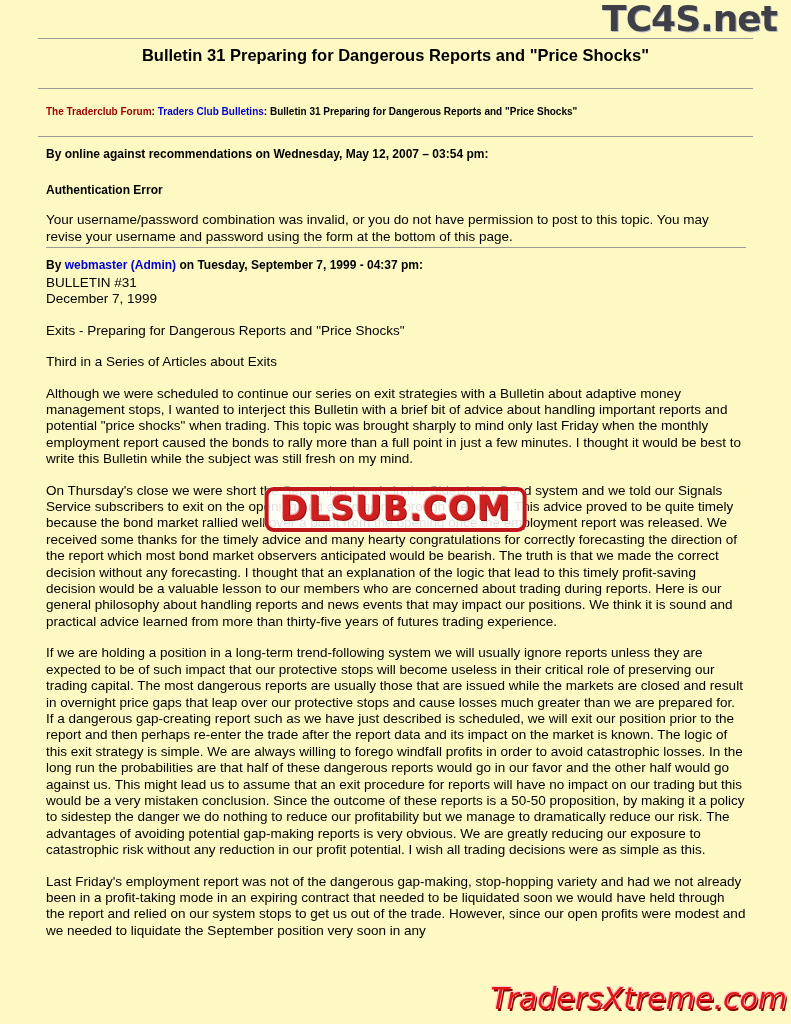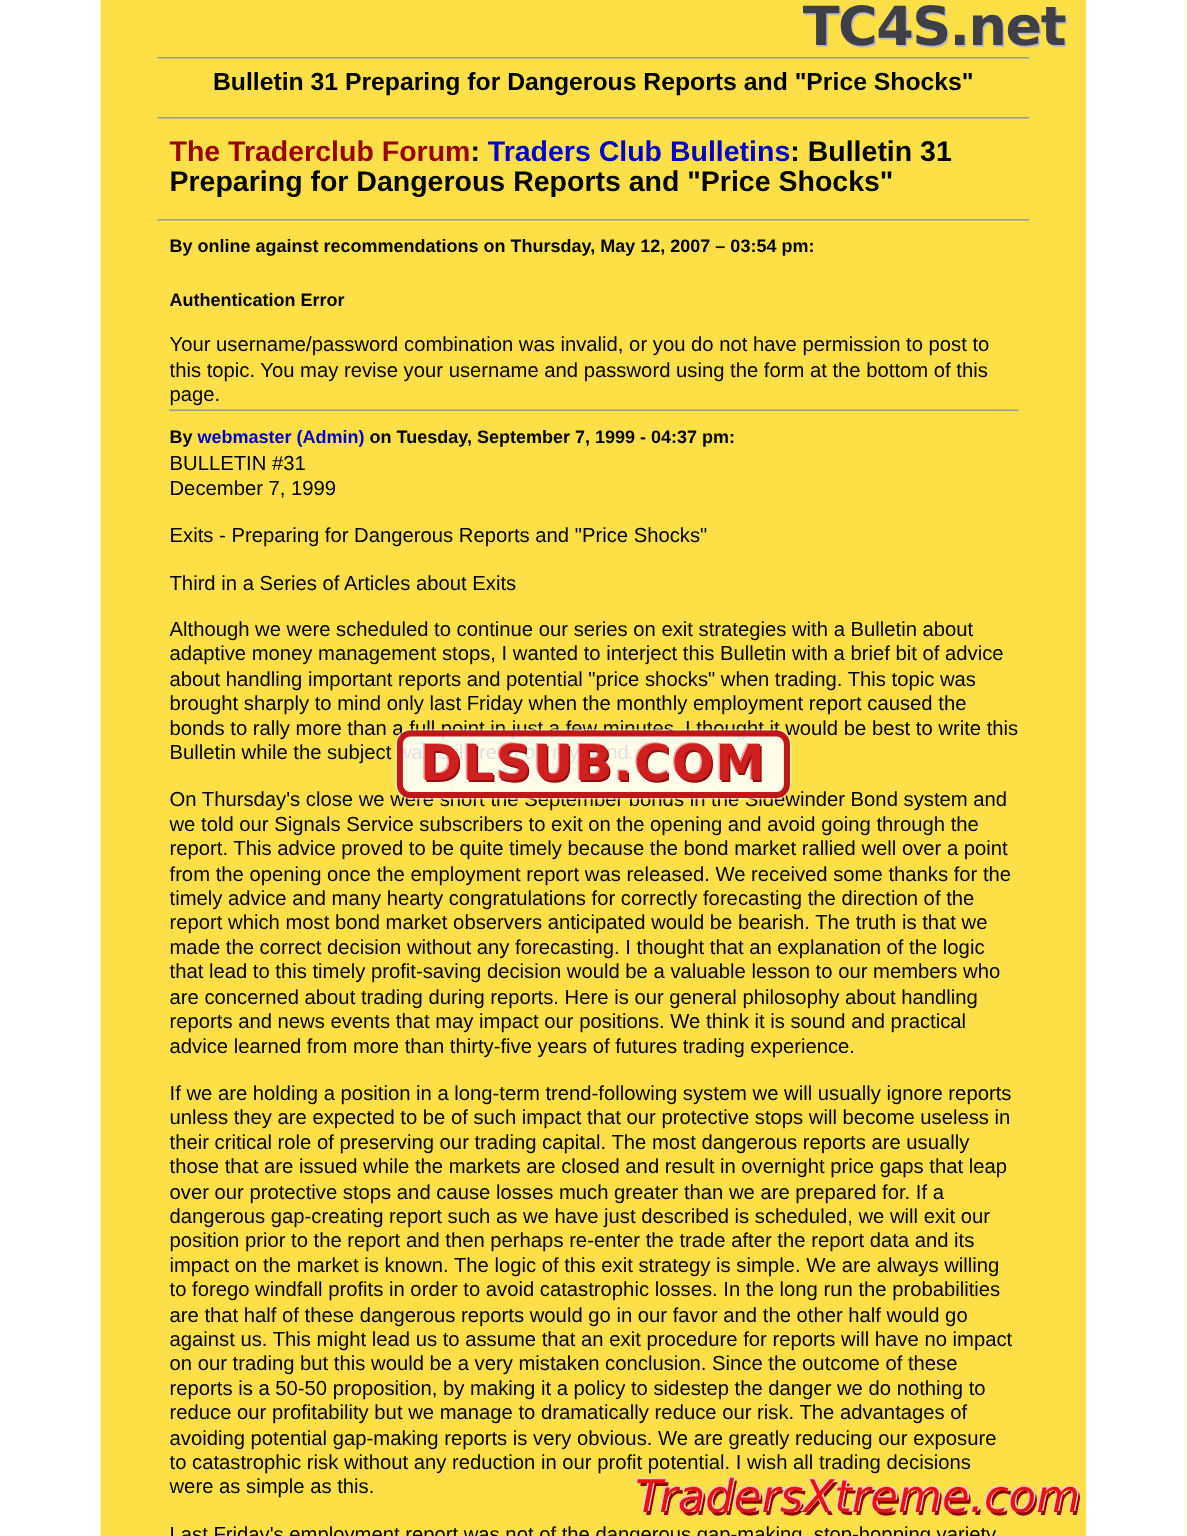--- a/index.html
+++ b/index.html
@@ -1,21 +1,21 @@
 <!DOCTYPE html>
 <html><head>
 <meta charset="utf-8">
 <style>
   html, body { margin: 0; padding: 0; background: #ffffff; }
   .page {
     position: relative;
-    width: 657px;
+    width: 791px;
     height: 1024px;
     margin: 0 auto;
-    background: #fde047;
+    background: #fef9c3;
     overflow: hidden;
     font-family: "Liberation Sans", sans-serif;
     color: #000000;
   }
   
   .site-logo {
     text-align: right;
     padding: 2px 14px 0 0;
     font-family: "DejaVu Sans", sans-serif;
     font-weight: bold;
@@ -30,28 +30,28 @@
     border: none;
     border-top: 1px solid #9a9a9a;
     margin: 2px 38px;
     height: 0;
   }
   
   .page-title {
     text-align: center;
     font-weight: bold;
     font-size: 16.5px;
-    margin: 7px 60px 12px 60px;
+    margin: 7px 60px 22px 60px;
     line-height: 1.2;
   }
   
   .breadcrumb {
     margin: 13px 45px 14px 46px;
     font-weight: bold;
-    font-size: 19px;
+    font-size: 10px;
     line-height: 20px;
   }
   .crumb-forum { color: #990000; text-decoration: none; cursor: pointer; }
   .crumb-link  { color: #0000cc; text-decoration: none; cursor: pointer; }
   .crumb-tail  { color: #000000; }
   
   .content { margin: 0 45px 0 46px; }
   .byline {
     font-size: 12px;
     font-weight: bold;
@@ -127,21 +127,21 @@
   <div class="breadcrumb">
     <span class="crumb-forum">The Traderclub Forum</span><span class="crumb-tail">: </span><span class="crumb-link">Traders Club Bulletins</span><span class="crumb-tail">: Bulletin 31 Preparing for Dangerous Reports and "Price Shocks"</span>
   </div>
 
   <hr class="rule">
 
   <div class="content">
 
     <div>
       <div class="byline">
-        <span>By </span><span class="author-plain">online against recommendations</span><span> on </span><span>Thursday, May 12, 2007 – 03:54 pm:</span>
+        <span>By </span><span class="author-plain">online against recommendations</span><span> on </span><span>Wednesday, May 12, 2007 – 03:54 pm:</span>
       </div>
       <div class="auth-heading">Authentication Error</div>
       <p class="bodytext">Your username/password combination was invalid, or you do not have permission to post to this topic. You may revise your username and password using the form at the bottom of this page.</p>
     </div>
 
     <hr class="rule post-hr" style="margin-left:0;margin-right:0;">
 
     <div>
       <div class="byline">
         <span>By </span><span class="author-link">webmaster (Admin)</span><span> on </span><span>Tuesday, September 7, 1999 - 04:37 pm:</span>

